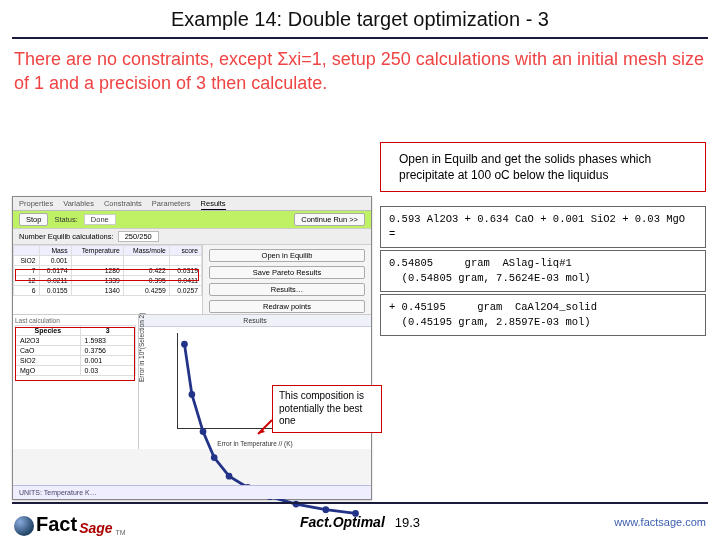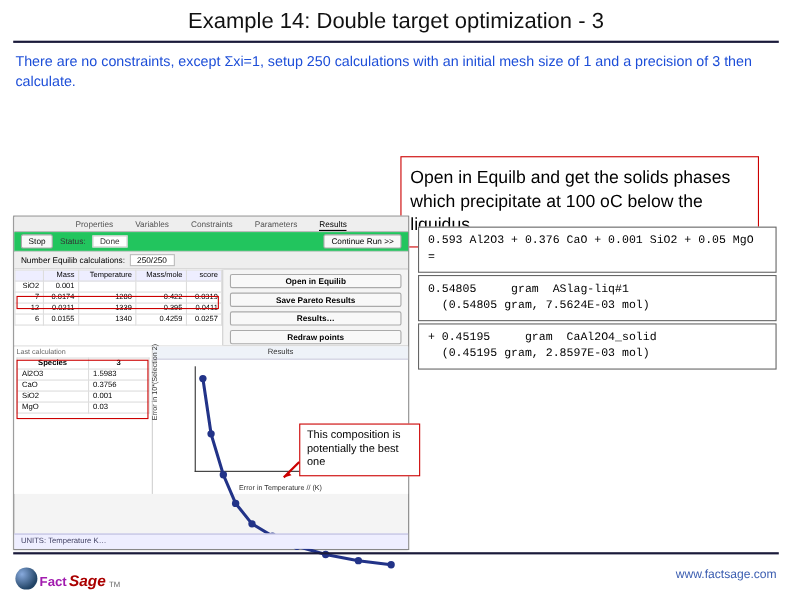--- a/index.html
+++ b/index.html
@@ -23,41 +23,41 @@
     color: #111;
     padding: 8px 0 6px 0;
     font-weight: 400;
   }
   .title-rule {
     height: 2px;
     background: #1a1a3a;
     margin: 0 12px 8px 12px;
   }
   .intro {
-    font-size: 13px;
-    color: #1d4ed8;
+    font-size: 18px;
+    color: #ef4444;
     padding: 0 12px 8px 14px;
     line-height: 1.35;
   }
   .redbox1 {
     position: absolute;
     left: 12px; top: 108px;
     width: 350px;
     border: 1.5px solid #c00;
     padding: 6px 8px;
     font-size: 11.5px;
     line-height: 1.35;
   }
   .redbox2 {
     position: absolute;
-    left: 364px; top: 142px;
+    left: 380px; top: 142px;
     width: 326px;
     border: 1.5px solid #c00;
-    padding: 8px 8px;
-    font-size: 16px;
+    padding: 8px 18px;
+    font-size: 12px;
     line-height: 1.35;
   }
   .resultbox {
     position: absolute;
     border: 1px solid #666;
     font-family: "Courier New", monospace;
     font-size: 10.5px;
     padding: 5px 8px;
     line-height: 1.45;
     background: #fff;
@@ -93,27 +93,27 @@
     width: 20px; height: 12px;
     background: #d44; color: #fff;
     font-size: 9px; line-height: 12px; text-align: center;
     border-radius: 1px;
   }
   .subbar {
     height: 12px; background: #eef; border-bottom: 1px solid #99b;
     padding-left: 6px; color: #448; font-size: 8px; line-height: 12px;
   }
   .tabs {
-    height: 14px; display: flex; gap: 20px; padding: 2px 6px 0 6px;
+    height: 14px; display: flex; gap: 10px; padding: 2px 6px 0 6px;
     background: #eee; border-bottom: 1px solid #bbb;
-    font-size: 7.5px; color: #555; justify-content: center;
+    font-size: 7.5px; color: #555;
   }
   .tabs span.active { color: #000; border-bottom: 1px solid #000; }
   .toolbar2 {
-    height: 18px; background: #22c55e;
+    height: 18px; background: #bef264;
     display: flex; align-items: center; gap: 6px;
     padding: 0 6px; border-bottom: 1px solid #ccc;
   }
   .btn {
     border: 1px solid #aaa; background: #f8f8f8;
     font-size: 7.5px; padding: 1px 6px; border-radius: 2px;
   }
   .stlabel { font-size: 7.5px; color: #333; }
   .stval { font-size: 7.5px; color: #333; background:#fff; border:1px solid #ccc; padding:0 6px; }
   .continue { margin-left: auto; }
@@ -142,21 +142,21 @@
   }
   .sel-top { left: 2px; top: 24px; width: 184px; height: 12px; }
   table.tg { border-collapse: collapse; width: 100%; font-size: 6.8px; }
   table.tg th, table.tg td { border: 1px solid #ddd; padding: 1px 3px; text-align: right; white-space: nowrap; }
   table.tg th { background: #eef; font-weight: normal; }
   .sidebtns {
     flex: 1;
     display: flex; flex-direction: column; gap: 4px;
     padding: 4px 6px;
   }
-  .sidebtns .btn { text-align: center; font-weight: bold; }
+  .sidebtns .btn { text-align: center; }
   .lowrow {
     display: flex;
     height: 134px;
   }
   .specpanel {
     flex: 0 0 126px;
     background: #fff;
     border-right: 1px solid #ccc;
     padding: 2px;
     font-size: 7px;
@@ -223,21 +223,21 @@
     height: 2px; background: #1a1a3a;
   }
   .logo {
     position: absolute; left: 14px; bottom: 4px;
     display: flex; align-items: flex-end; gap: 2px;
   }
   .logo .ball {
     width: 20px; height: 20px; border-radius: 50%;
     background: radial-gradient(circle at 30% 30%, #8ad, #246 70%);
   }
-  .logo .fact { font-size: 12px; font-weight: bold; color: #a21caf; }
+  .logo .fact { font-size: 20px; font-weight: bold; color: #000000; }
   .logo .sage { color: #a00; font-style: italic; font-size: 14px; font-weight: bold; }
   .logo .tm { font-size: 7px; color: #666; vertical-align: super; margin-left: 1px; }
   .foot-center {
     position: absolute; left: 0; right: 0; bottom: 10px;
     text-align: center; font-size: 14px; font-style: italic; font-weight: bold;
   }
   .foot-center .num { font-style: normal; font-weight: normal; margin-left: 6px; font-size: 13px; }
   .foot-right {
     position: absolute; right: 14px; bottom: 12px;
     font-size: 11px; color: #3b5db0;
@@ -246,21 +246,21 @@
 </head>
 <body>
 
 <div class="slide">
   <div class="title">Example 14: Double target optimization - 3</div>
   <div class="title-rule"></div>
   <div class="intro">There are no constraints, except Σxi=1, setup 250 calculations with an initial mesh size of 1 and a precision of 3 then calculate.</div>
 
   <div class="redbox2">Open in Equilb and get the solids phases which precipitate at 100 oC below the liquidus</div>
 
-  <div class="resultbox rb1">0.593 Al2O3 +  0.376 CaO +  0.001 SiO2 + 0.05 MgO =</div>
+  <div class="resultbox rb1">0.593 Al2O3 +  0.634 CaO +  0.001 SiO2 + 0.03 MgO =</div>
   <div class="resultbox rb2" style="white-space:pre;">0.54805     gram  ASlag-liq#1
   (0.54805 gram, 7.5624E-03 mol)</div>
   <div class="resultbox rb3" style="white-space:pre;">+ 0.45195     gram  CaAl2O4_solid
   (0.45195 gram, 2.8597E-03 mol)</div>
 
   <div class="appwin">
     <div class="tabs">
       <span>Properties</span>
       <span>Variables</span>
       <span>Constraints</span>
@@ -390,14 +390,18 @@
     <polygon points="4,16 8,11 11,14" fill="#c00"></polygon>
   </svg>
 
   <div class="foot-rule"></div>
   <div class="logo">
     <div class="ball"></div>
     <span class="fact">Fact</span>
       <span class="sage">Sage</span>
       <span class="tm">TM</span>
   </div>
+  <div class="foot-center">
+    <span>Fact.Optimal</span>
+    <span class="num">19.3</span>
+  </div>
   <div class="foot-right">www.factsage.com</div>
 </div>
 
 </body></html>

